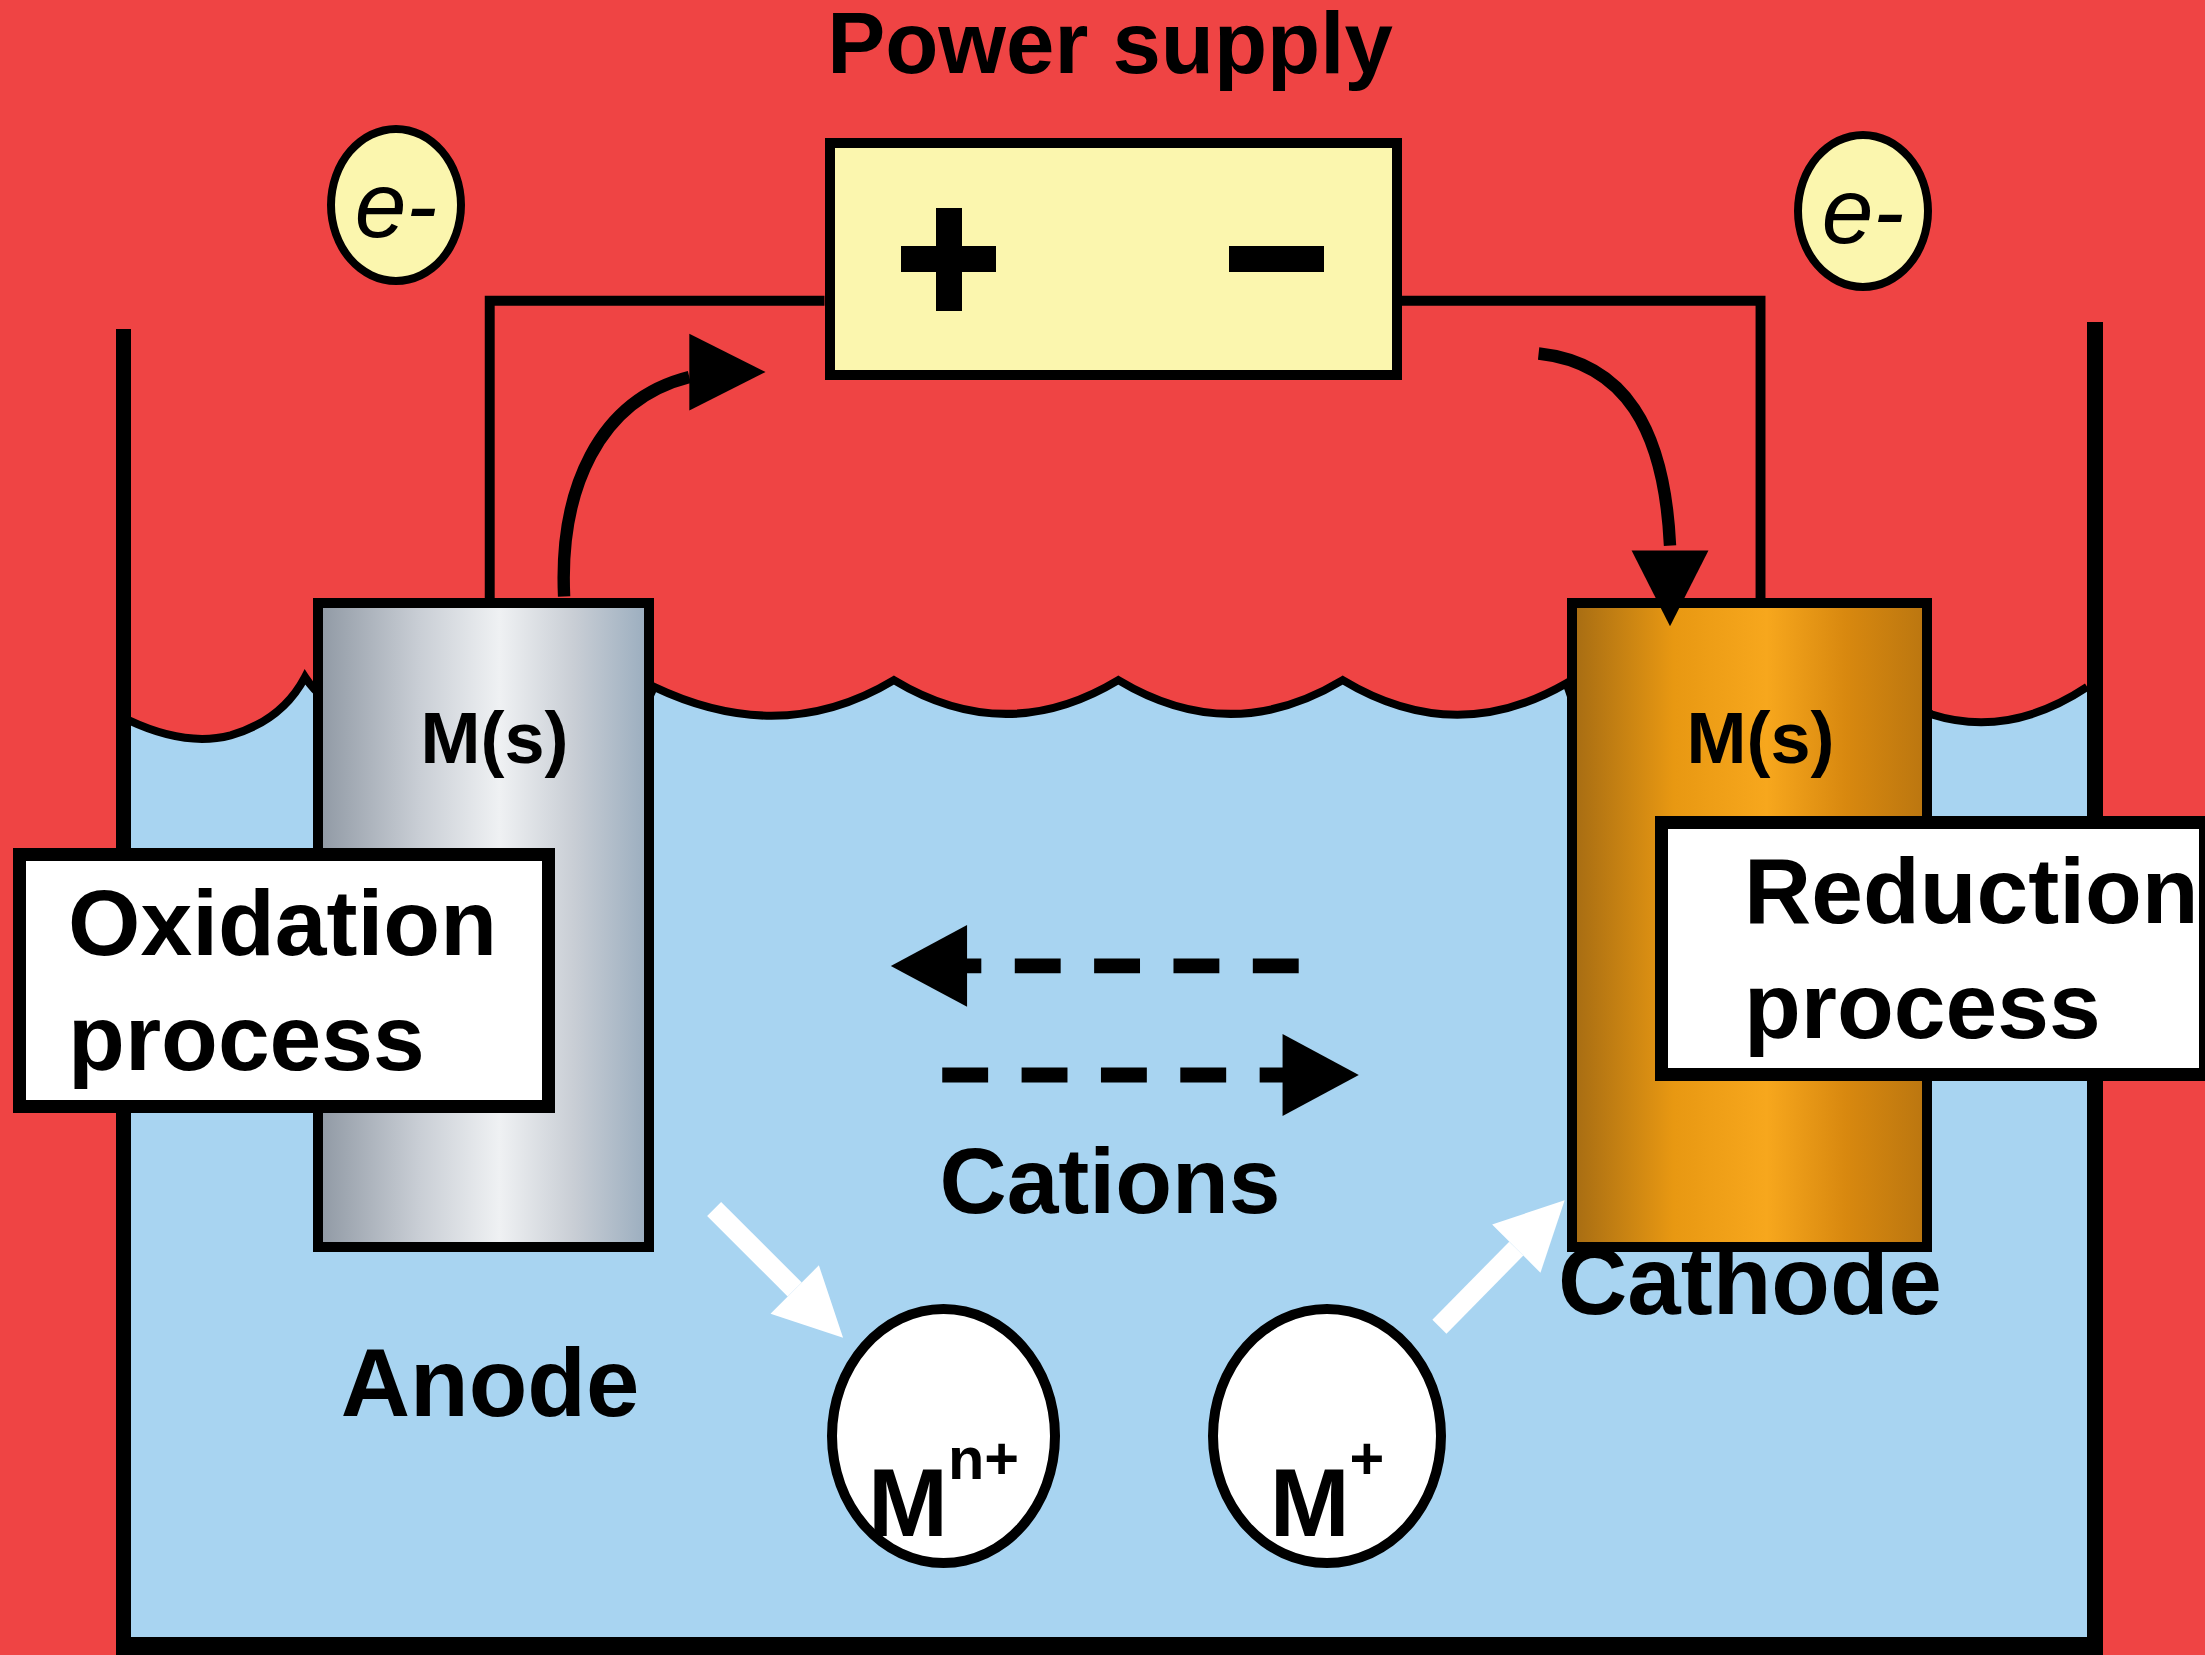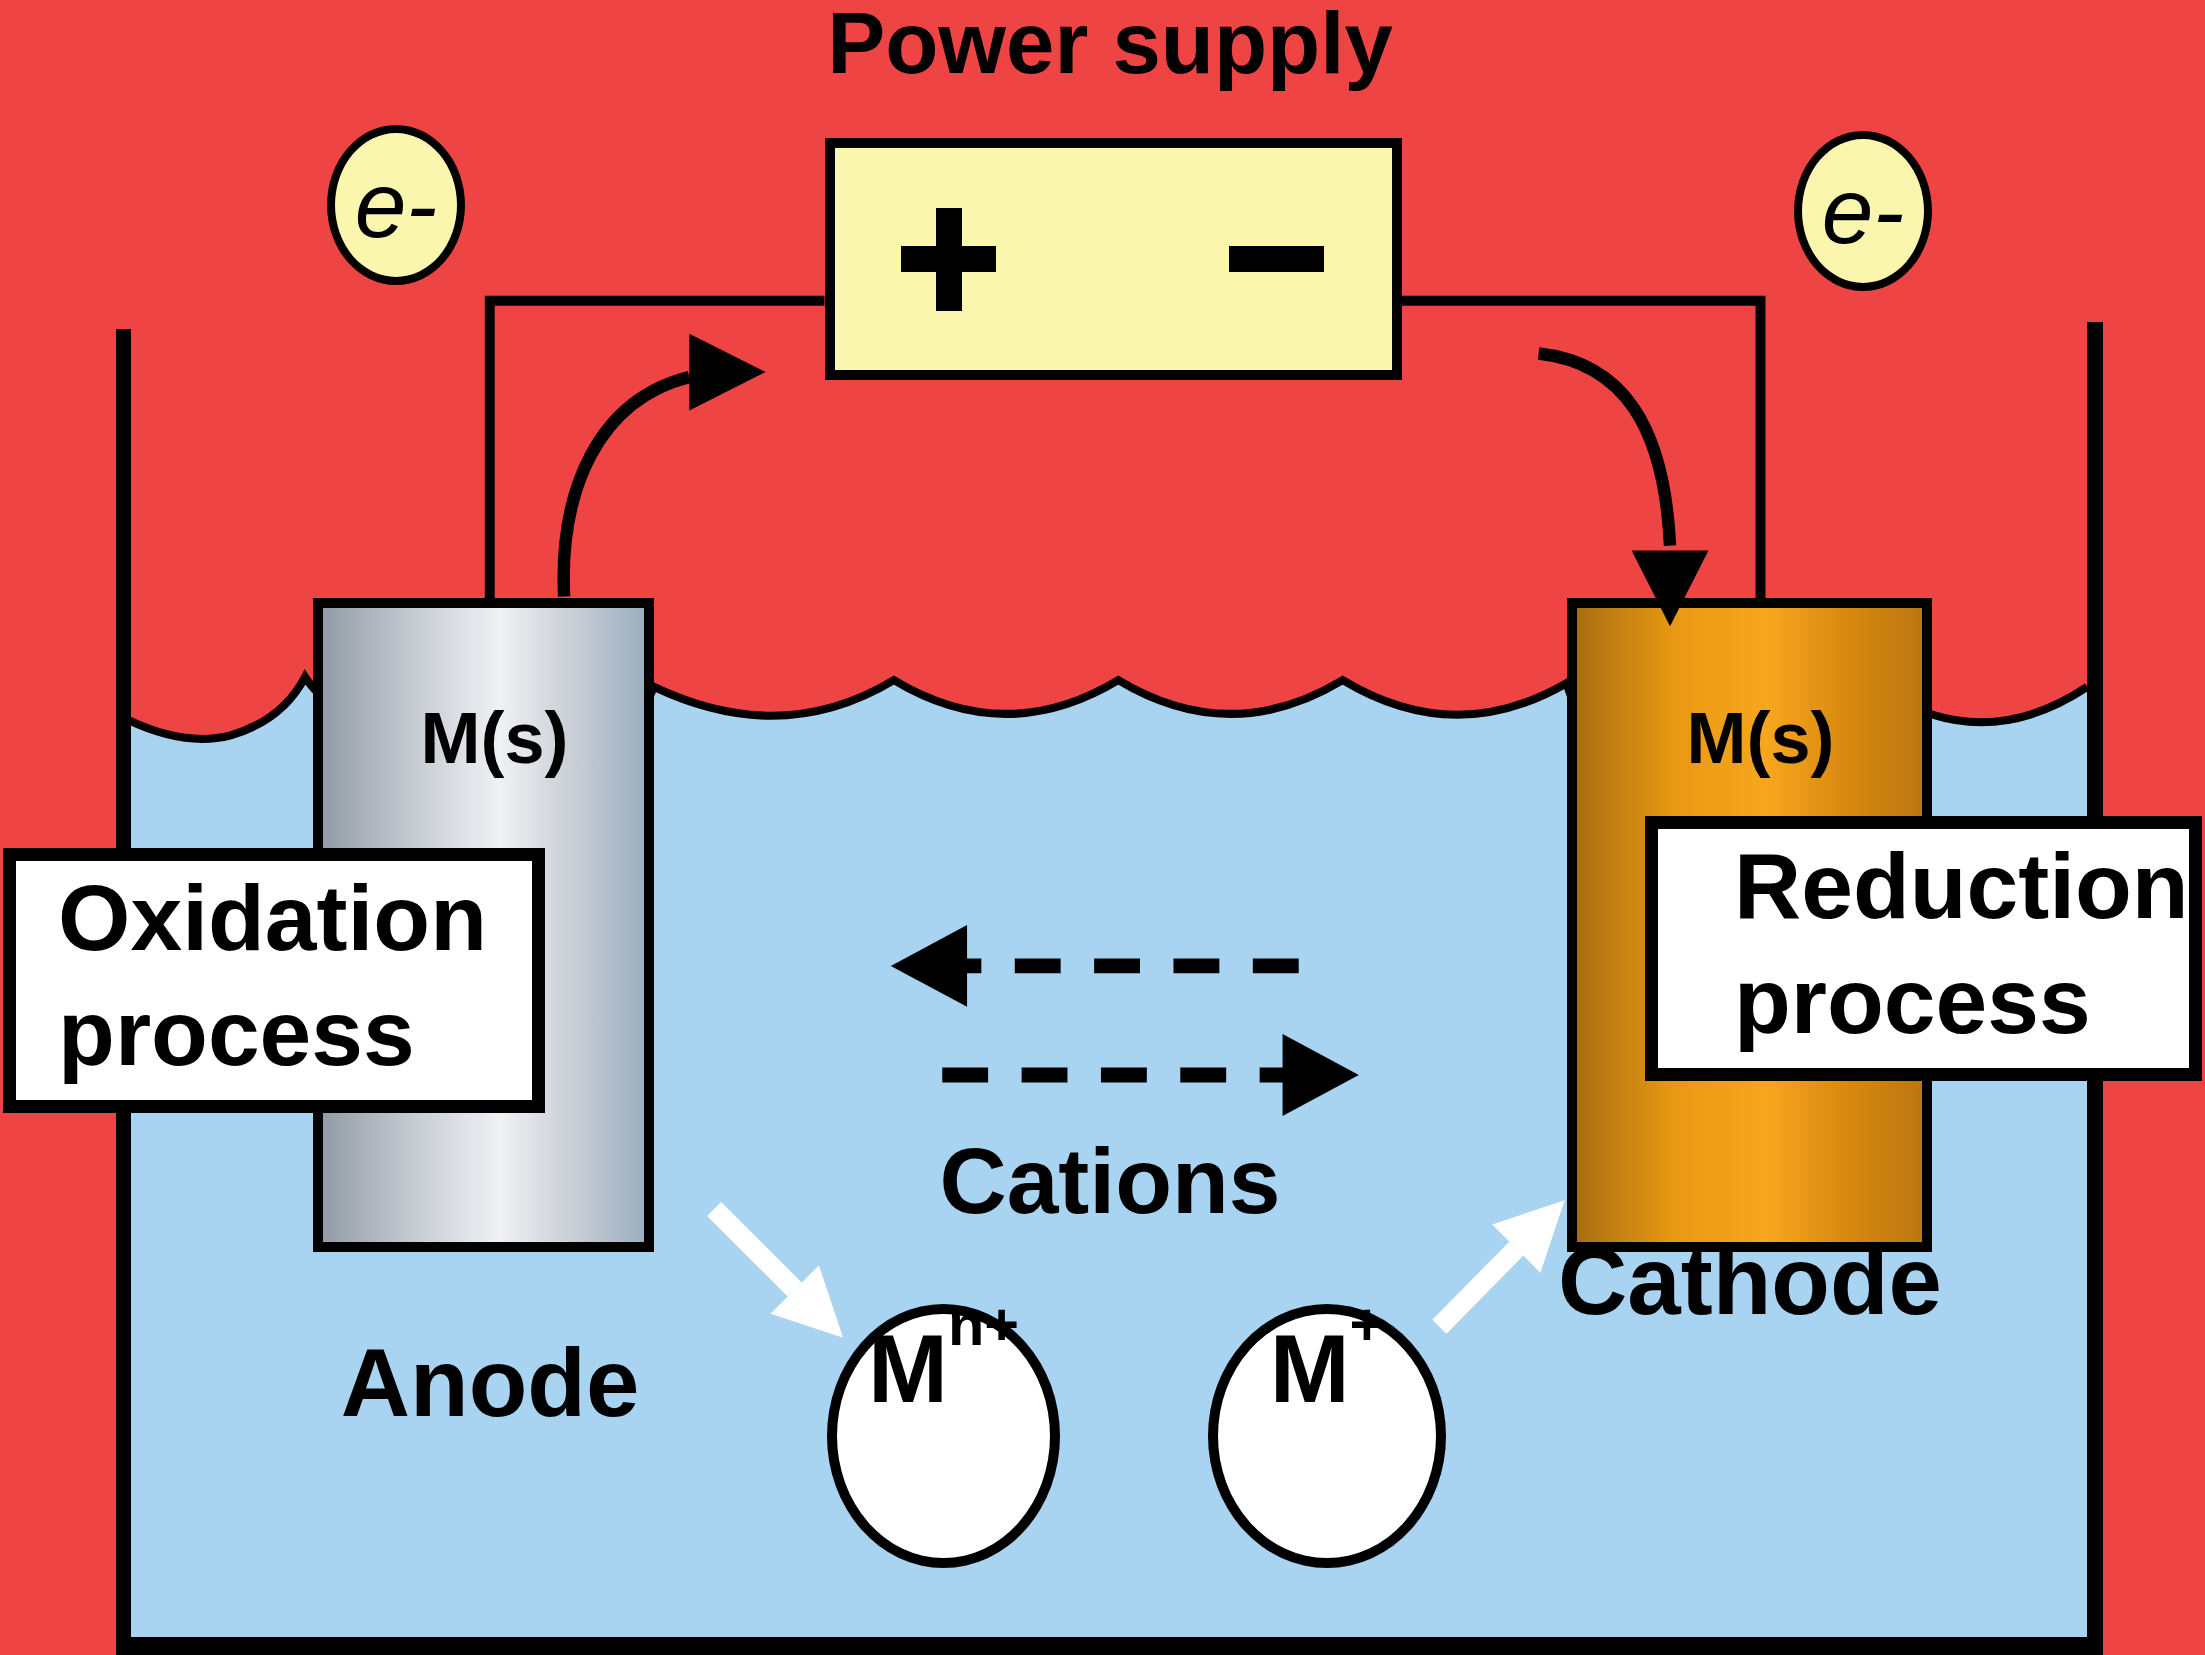--- a/index.html
+++ b/index.html
@@ -24,26 +24,26 @@
   .power-box{background:var(--c-yellow);border:10px solid #000;box-sizing:border-box;}
   .sym{position:absolute;}
   .sym .bar{position:absolute;background:#000;}
   
   .ebubble{
     background:var(--c-yellow);border:8px solid #000;border-radius:50%;box-sizing:border-box;
     display:flex;align-items:center;justify-content:center;
     font-style:italic;font-weight:500;font-size:93px;color:#000;
   }
   
-  .pbox{background:#fff;border:13.6px solid #000;box-sizing:border-box;display:flex;flex-direction:column;justify-content:flex-start;}
+  .pbox{background:#fff;border:13.6px solid #000;box-sizing:border-box;display:flex;flex-direction:column;justify-content:center;margin-left:10px;}
   .pbox .line{font-weight:700;font-size:93px;line-height:115px;color:#000;white-space:nowrap;}
   
   .ion{
     background:#fff;border:10px solid #000;border-radius:50%;box-sizing:border-box;
-    display:flex;align-items:flex-start;justify-content:center;font-weight:700;font-size:96px;color:#000;
+    display:flex;align-items:flex-end;justify-content:center;font-weight:700;font-size:96px;color:#000;
   }
   .ion sup{font-size:0.62em;position:relative;top:-0.40em;line-height:0;}
   .t-title{font-size:87px;}
   .t-ms{font-size:72px;margin-left:11px;}
   .t-mid{font-size:93px;}
   .t-big{font-size:96px;}
 </style>
 </head>
 <body>
 

